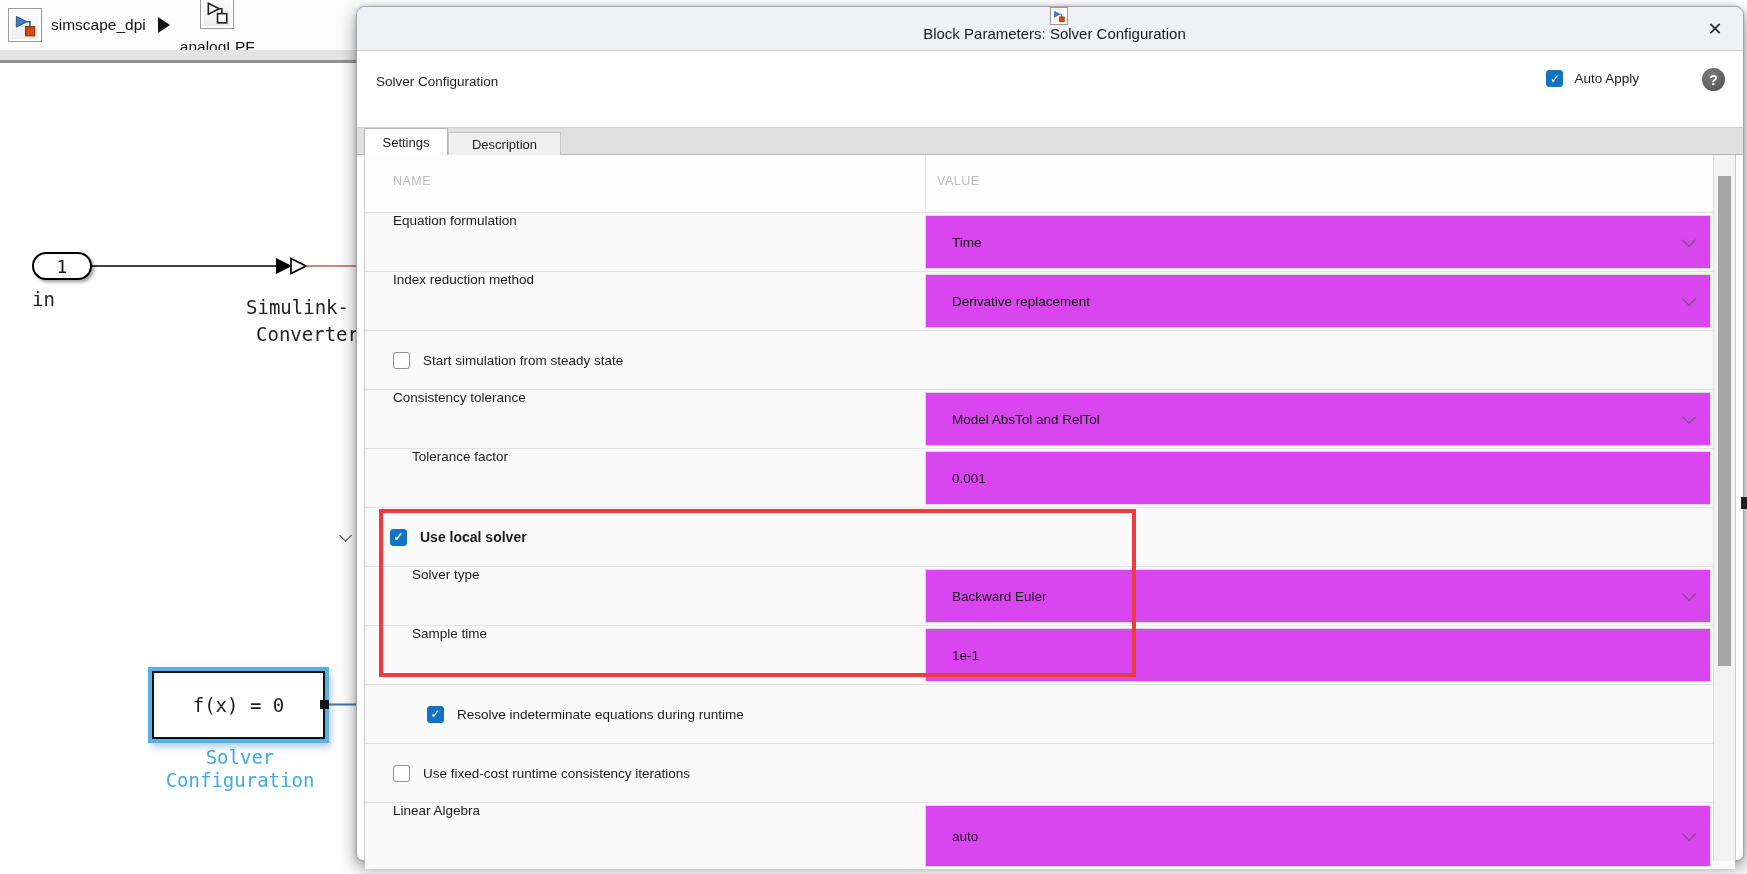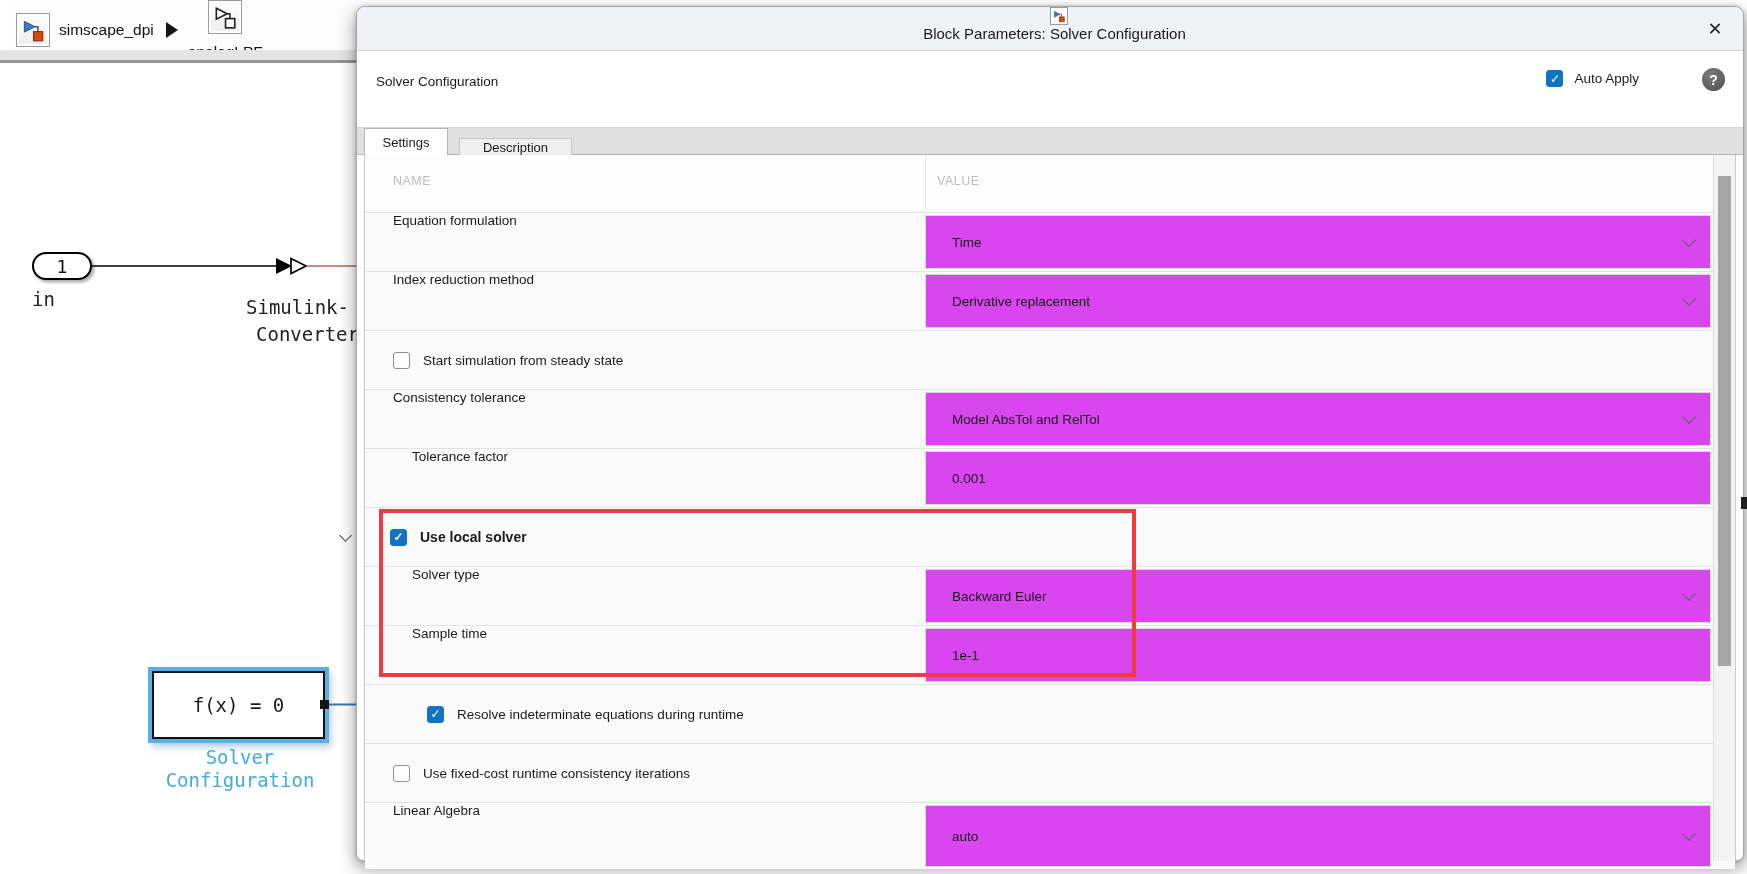--- a/index.html
+++ b/index.html
@@ -1,21 +1,21 @@
 <!DOCTYPE html>
 <html><head>
 <meta charset="utf-8">
 <style>
   html,body{margin:0;padding:0;}
   body{font-family:"Liberation Sans",sans-serif;background:#fff;}
   #stage{position:relative;width:1747px;height:874px;overflow:hidden;background:#fff;}
 
   
   .canvas{position:absolute;left:0;top:0;width:356px;height:874px;overflow:hidden;background:#fff;}
-  .toolbar{position:absolute;left:8px;top:0;width:356px;height:60px;background:#fcfcfc;display:flex;align-items:center;}
+  .toolbar{position:absolute;left:0;top:0;width:356px;height:50px;background:#fcfcfc;display:flex;align-items:center;}
   .toolbar-band{position:absolute;left:0;top:50px;width:356px;height:10px;background:#e4e4e4;border-bottom:3px solid #939393;}
   .crumb{display:flex;align-items:center;gap:9px;margin-left:8px;cursor:default;}
   .crumb-icon{width:34px;height:34px;box-sizing:border-box;border:1px solid #9a9a9a;background:linear-gradient(#ffffff,#ededed);box-shadow:inset 0 0 0 2px #fff;display:flex;align-items:center;justify-content:center;}
   .crumb-label{font-size:15.5px;color:#111;}
   .crumb-sep{width:0;height:0;border-left:12px solid #141414;border-top:8px solid transparent;border-bottom:8px solid transparent;margin:0 10px 0 12px;}
 
   .mono{font-family:"DejaVu Sans Mono",monospace;}
 
   .inport{position:absolute;left:32px;top:252px;width:60px;height:28px;box-sizing:border-box;border:2px solid #000;border-radius:14px;background:#fff;box-shadow:2.5px 2.5px 3px rgba(0,0,0,.32);display:flex;align-items:center;justify-content:center;font-size:18px;color:#111;}
   .inport-label{position:absolute;left:32px;top:288px;width:60px;text-align:left;font-size:19px;color:#222;}
@@ -39,21 +39,21 @@
   .help-btn{position:absolute;right:18px;top:17px;width:23px;height:23px;border-radius:50%;background:radial-gradient(circle at 35% 30%,#7b7b7b,#4f4f4f);color:#fff;font-size:14px;font-weight:bold;display:flex;align-items:center;justify-content:center;cursor:pointer;}
 
   .cb{width:17px;height:17px;box-sizing:border-box;border-radius:3px;display:flex;align-items:center;justify-content:center;flex:0 0 17px;}
   .cb.unchecked{background:#fff;border:1.4px solid #8f8f8f;}
   .cb.checked{background:#1173c6;border:1.4px solid #1173c6;}
   .cb .tick{color:#fff;font-size:12px;line-height:1;}
 
   .tabstrip{position:absolute;left:0;top:120px;width:100%;height:28px;box-sizing:border-box;background:#e0e0e0;border-top:1px solid #d2d2d2;border-bottom:1px solid #b5b5b5;}
   .tab{position:absolute;bottom:-1px;height:27px;box-sizing:border-box;display:flex;align-items:center;justify-content:center;font-size:13px;color:#1a1a1a;cursor:pointer;}
   .tab.active{left:7px;width:84px;background:#fff;border:1px solid #b5b5b5;border-bottom:none;}
-  .tab.inactive{left:102px;width:113px;background:#efefef;border:1px solid #c4c4c4;border-bottom:none;height:17px;}
+  .tab.inactive{left:91px;width:113px;background:#efefef;border:1px solid #c4c4c4;border-bottom:none;height:23px;}
 
   .table{position:absolute;left:7px;top:148px;width:1372px;height:706px;box-sizing:border-box;border-left:1px solid #c9c9c9;border-right:1px solid #c9c9c9;background:#fafafa;}
   .thead{position:relative;height:57px;background:#fdfdfd;border-bottom:1px solid #e3e3e3;}
   .th{position:absolute;top:19px;font-size:12.5px;letter-spacing:.5px;color:#bdbdbd;}
   .th.name{left:28px;}
   .th.value{left:572px;}
   .col-divider{position:absolute;left:560px;top:0;width:1px;height:100%;background:#e8e8e8;}
 
   .row{position:relative;height:59px;box-sizing:border-box;border-bottom:1px solid #e3e3e3;background:#fafafa;}
   .row:last-child{height:66px;border-bottom:none;}

